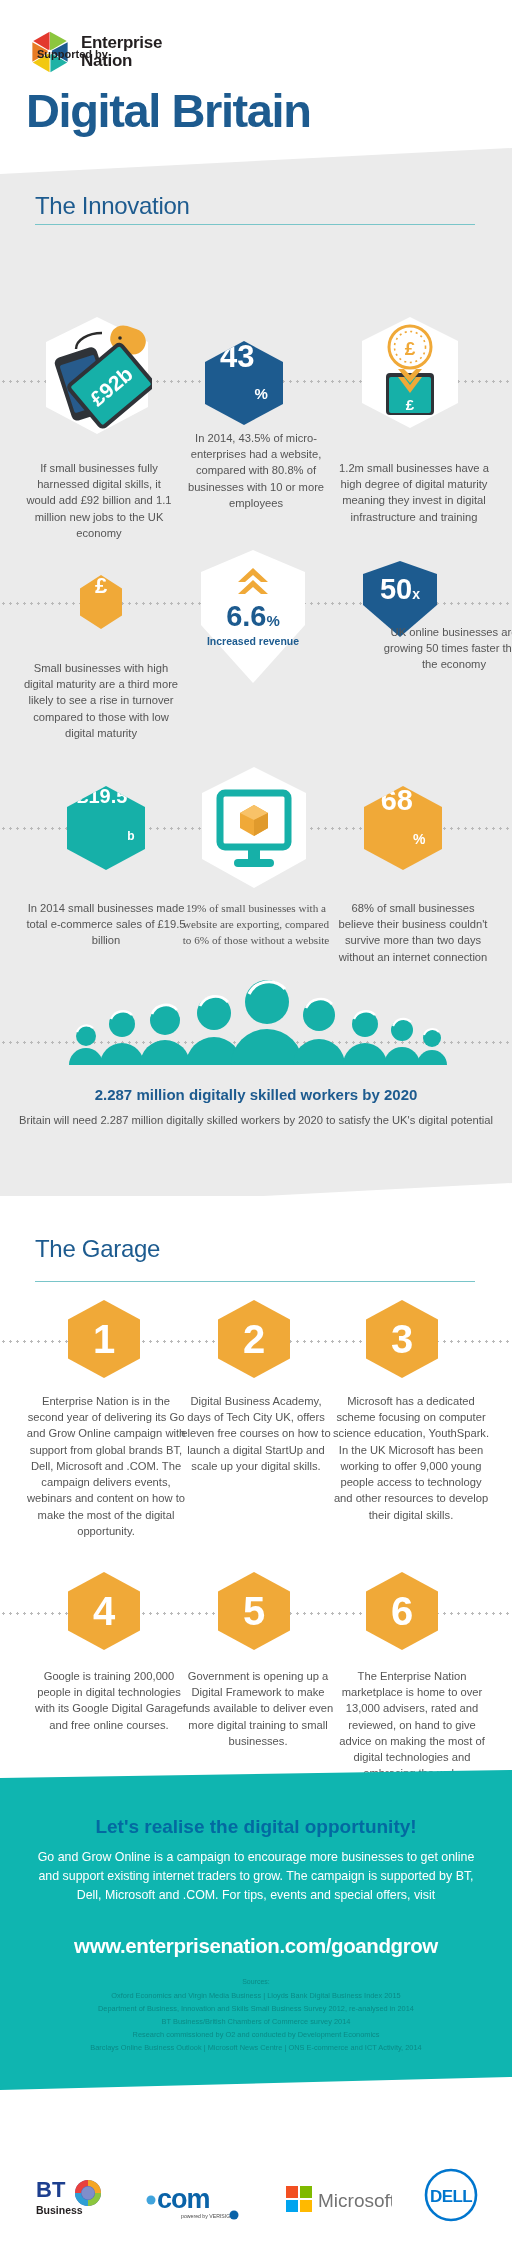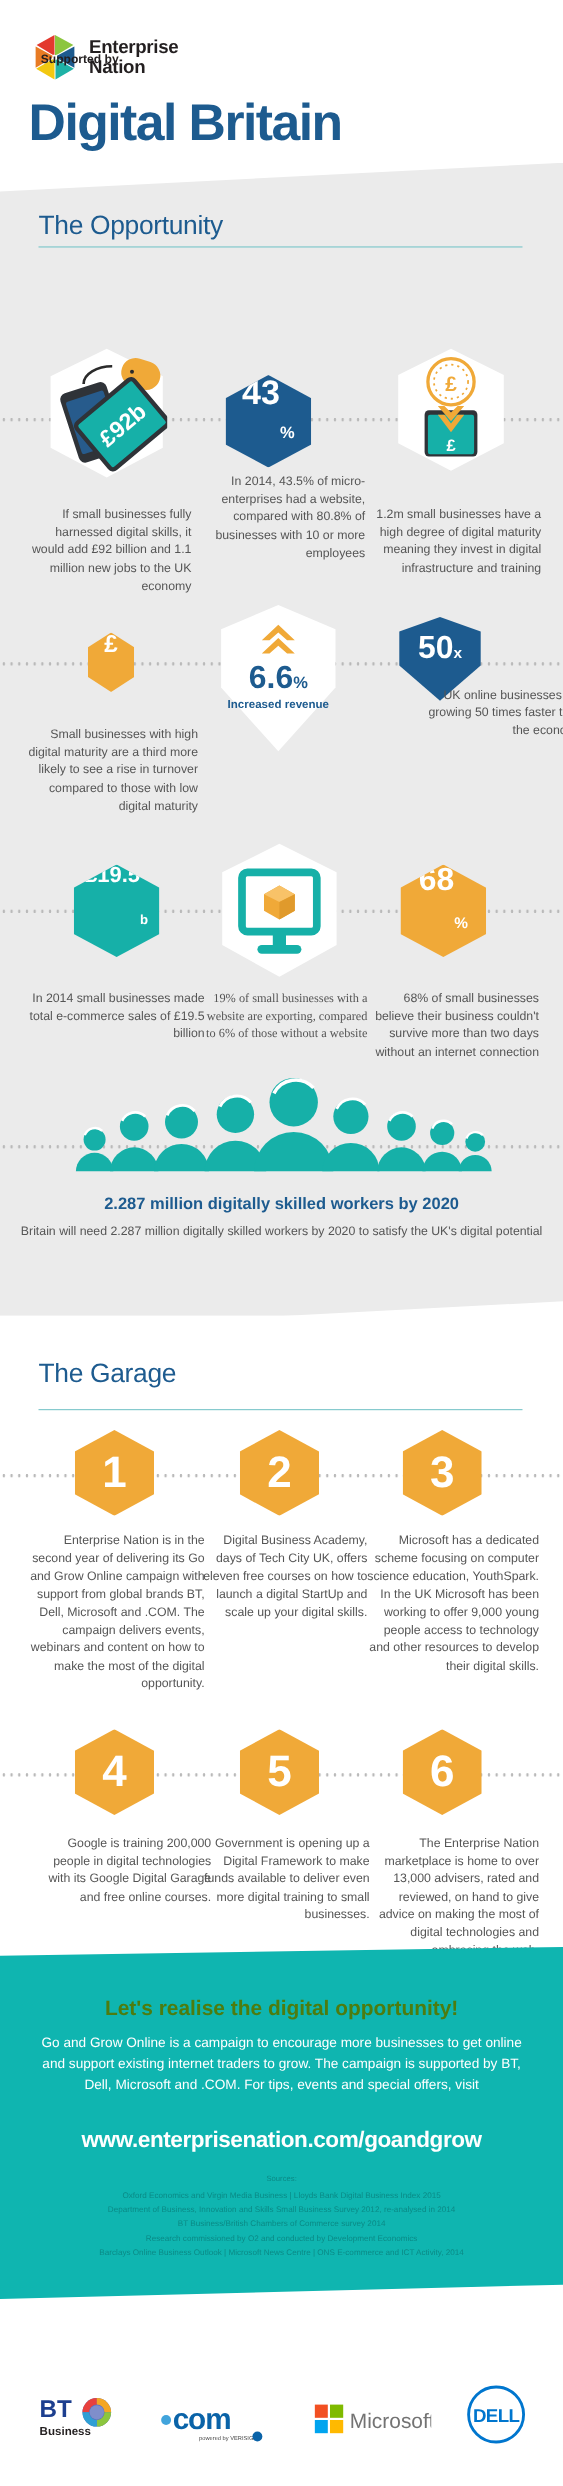--- a/index.html
+++ b/index.html
@@ -28,38 +28,38 @@
   
   .dots { position:absolute; height:3px;
       background-image: radial-gradient(circle, #b9b9b9 1.2px, rgba(0,0,0,0) 1.4px);
       background-size:7px 3px; background-repeat:repeat-x; }
 
   
   .hex { position:relative; display:flex; align-items:flex-start; justify-content:center;
          clip-path: polygon(50% 0%, 100% 25%, 100% 75%, 50% 100%, 0% 75%, 0% 25%); }
 
   .stat-num { color:#fff; font-weight:bold; line-height:1; }
-  .cap { position:absolute; font-size:11.2px; line-height:1.45; text-align:right; color:#555; }
+  .cap { position:absolute; font-size:11.2px; line-height:1.45; text-align:center; color:#555; }
 
   .big-head { position:absolute; text-align:center; width:512px; color:#1d5b8f;
               font-weight:bold; font-size:15px; }
   .sub-head { position:absolute; text-align:center; width:512px; color:#555;
               font-size:11.2px; line-height:1.45; }
 
   
   .support-band { position:absolute; top:1196px; left:0; width:512px; height:582px; background:#fff; }
   .num-hex { width:72px; height:78px; background:#f0a938;
      clip-path: polygon(50% 0%, 100% 25%, 100% 75%, 50% 100%, 0% 75%, 0% 25%);
      display:flex; align-items:center; justify-content:center;
      color:#fff; font-size:40px; font-weight:bold; }
 
   
   .cta { position:absolute; left:0; top:1770px; width:512px; height:320px; background:#0fb5b0;
          clip-path: polygon(0 8px, 512px 0px, 512px 307px, 0 320px); }
-  .cta-title { position:absolute; top:46px; width:512px; text-align:center; color:#4d7c0f;
+  .cta-title { position:absolute; top:46px; width:512px; text-align:center; color:#0369a1;
                font-size:19px; font-weight:bold; }
   .cta-body { position:absolute; top:78px; left:28px; width:456px; text-align:center; color:#fff;
               font-size:12.4px; line-height:1.55; }
   .cta-url { position:absolute; top:164px; width:512px; text-align:center; color:#fff;
              font-size:20.5px; font-weight:bold; letter-spacing:-.4px; }
   .src-lbl { position:absolute; top:202px; width:512px; text-align:center; color:#0a8a86; font-size:7px; }
   .src-line { position:absolute; width:512px; text-align:center; color:#0a8a86; font-size:7.4px; }
 
   
   .footer { position:absolute; left:0; top:2090px; width:512px; height:170px; background:#fff; }
@@ -87,21 +87,21 @@
       <div class="logo-text">
         <div>Enterprise</div>
         <div>Nation</div>
       </div>
     </div>
     <div class="title">Digital Britain</div>
   </div>
 
   <div class="grey-band"></div>
 
-  <div class="sect-head" style="left:35px; top:192px;">The Opportunity</div>
+  <div class="sect-head" style="left:35px; top:192px;">The Innovation</div>
   <div class="rule" style="left:35px; top:224px; width:440px;"></div>
 
   <div class="dots" style="left:0px; top:380px; width:512px;"></div>
 
   <div style="position:absolute; left:42px; top:315px; width:110px; height:122px;">
     <svg width="110" height="122" viewBox="0 0 110 122">
       <polygon points="55,2 106,27 106,92 55,119 4,92 4,27" fill="#ffffff"></polygon>
       <path d="M60,18 C46,18 34,25 34,34" stroke="#2b2b2b" stroke-width="2.4" fill="none"></path>
       <rect x="68" y="12" width="36" height="26" rx="13" fill="#f0a938" transform="rotate(18 86 25)"></rect>
       <circle cx="78" cy="23" r="1.8" fill="#2b2b2b"></circle>

